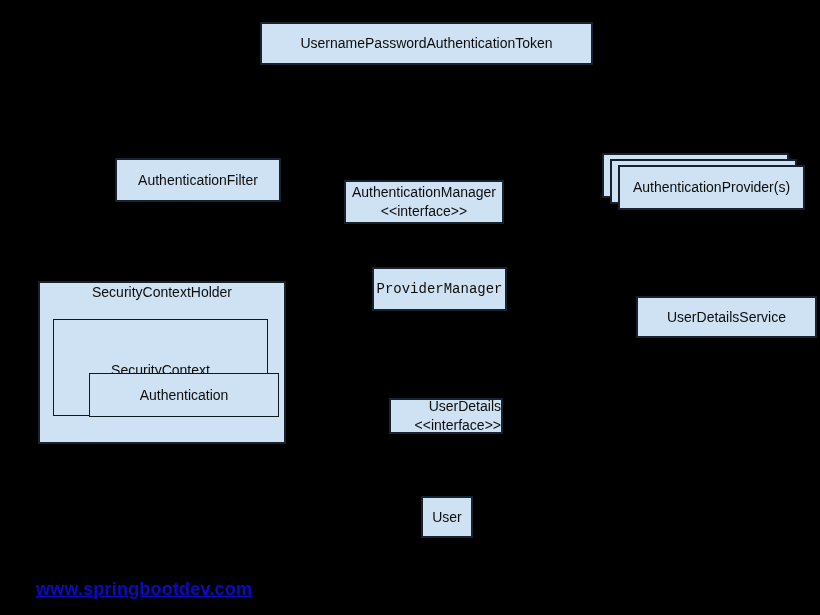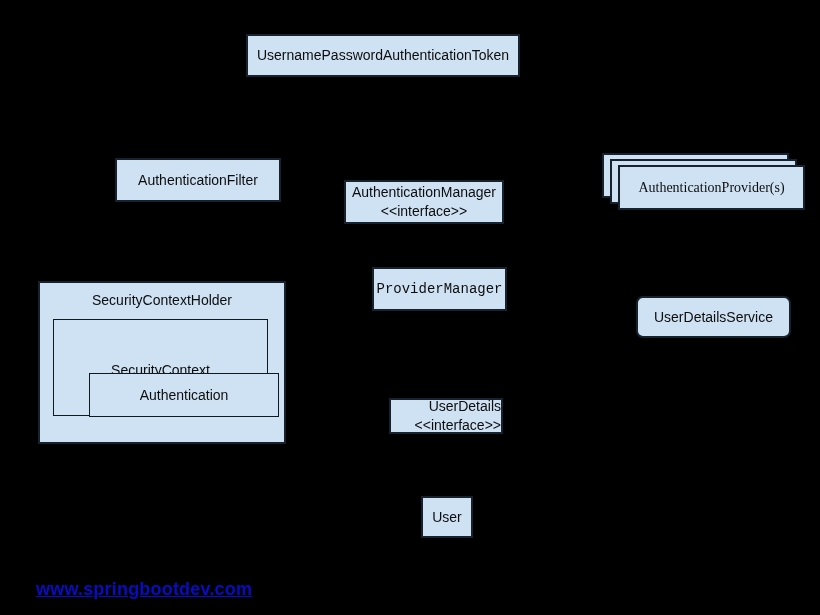--- a/index.html
+++ b/index.html
@@ -19,31 +19,31 @@
     font-size:14px;
     display:flex;
     flex-direction:column;
     align-items:center;
     justify-content:center;
     text-align:center;
     line-height:19px;
     white-space:nowrap;
   }
   
-  .n-token               {left:246px; top:22px;  width:274px; height:43px;margin-top:12px;}
+  .n-token               {left:260px; top:22px;  width:333px; height:43px;}
   .n-auth-filter         {left:115px; top:158px; width:166px; height:44px;}
   .n-auth-manager        {left:344px; top:140px; width:160px; height:44px;margin-top:40px;}
   .n-provider-back1      {left:602px; top:153px; width:187px; height:45px;}
   .n-provider-back2      {left:610px; top:159px; width:187px; height:45px;}
-  .n-provider-front      {left:618px; top:165px; width:187px; height:45px;font-family:Liberation Serif, serif;}
+  .n-provider-front      {left:618px; top:165px; width:187px; height:45px;}
   .n-provider-manager    {left:372px; top:267px; width:135px; height:44px;font-family:Liberation Mono, monospace;}
-  .n-sch                 {left:38px;  top:281px; width:248px; height:163px; justify-content:flex-start; padding-top:8px;}
+  .n-sch                 {left:38px;  top:281px; width:248px; height:163px; justify-content:flex-start; }
   .n-sc                  {left:13px;  top:36px;  width:215px; height:97px;  position:absolute; justify-content:center; padding-top:6px; border-width:1px; border-color:#101820;}
   .n-auth                {left:35px;  top:37px;  width:190px; height:44px;  position:absolute; justify-content:center; border-width:1px; border-color:#101820;margin-top:16px;}
-  .n-uds                 {left:636px; top:296px; width:155px; height:42px;border-radius:7px;}
+  .n-uds                 {left:636px; top:296px; width:181px; height:42px;}
   .n-user-details        {left:389px; top:398px; width:114px; height:36px; align-items:flex-end; text-align:left; padding-left:26px;}
   .n-user                {left:421px; top:496px; width:52px;  height:42px;}
   .footer-link{
     position:absolute;
     left:36px; top:579px;
     color:#0b0bc4;
     font-size:18px;
     font-weight:bold;
     text-decoration:underline;
     letter-spacing:0.2px;

